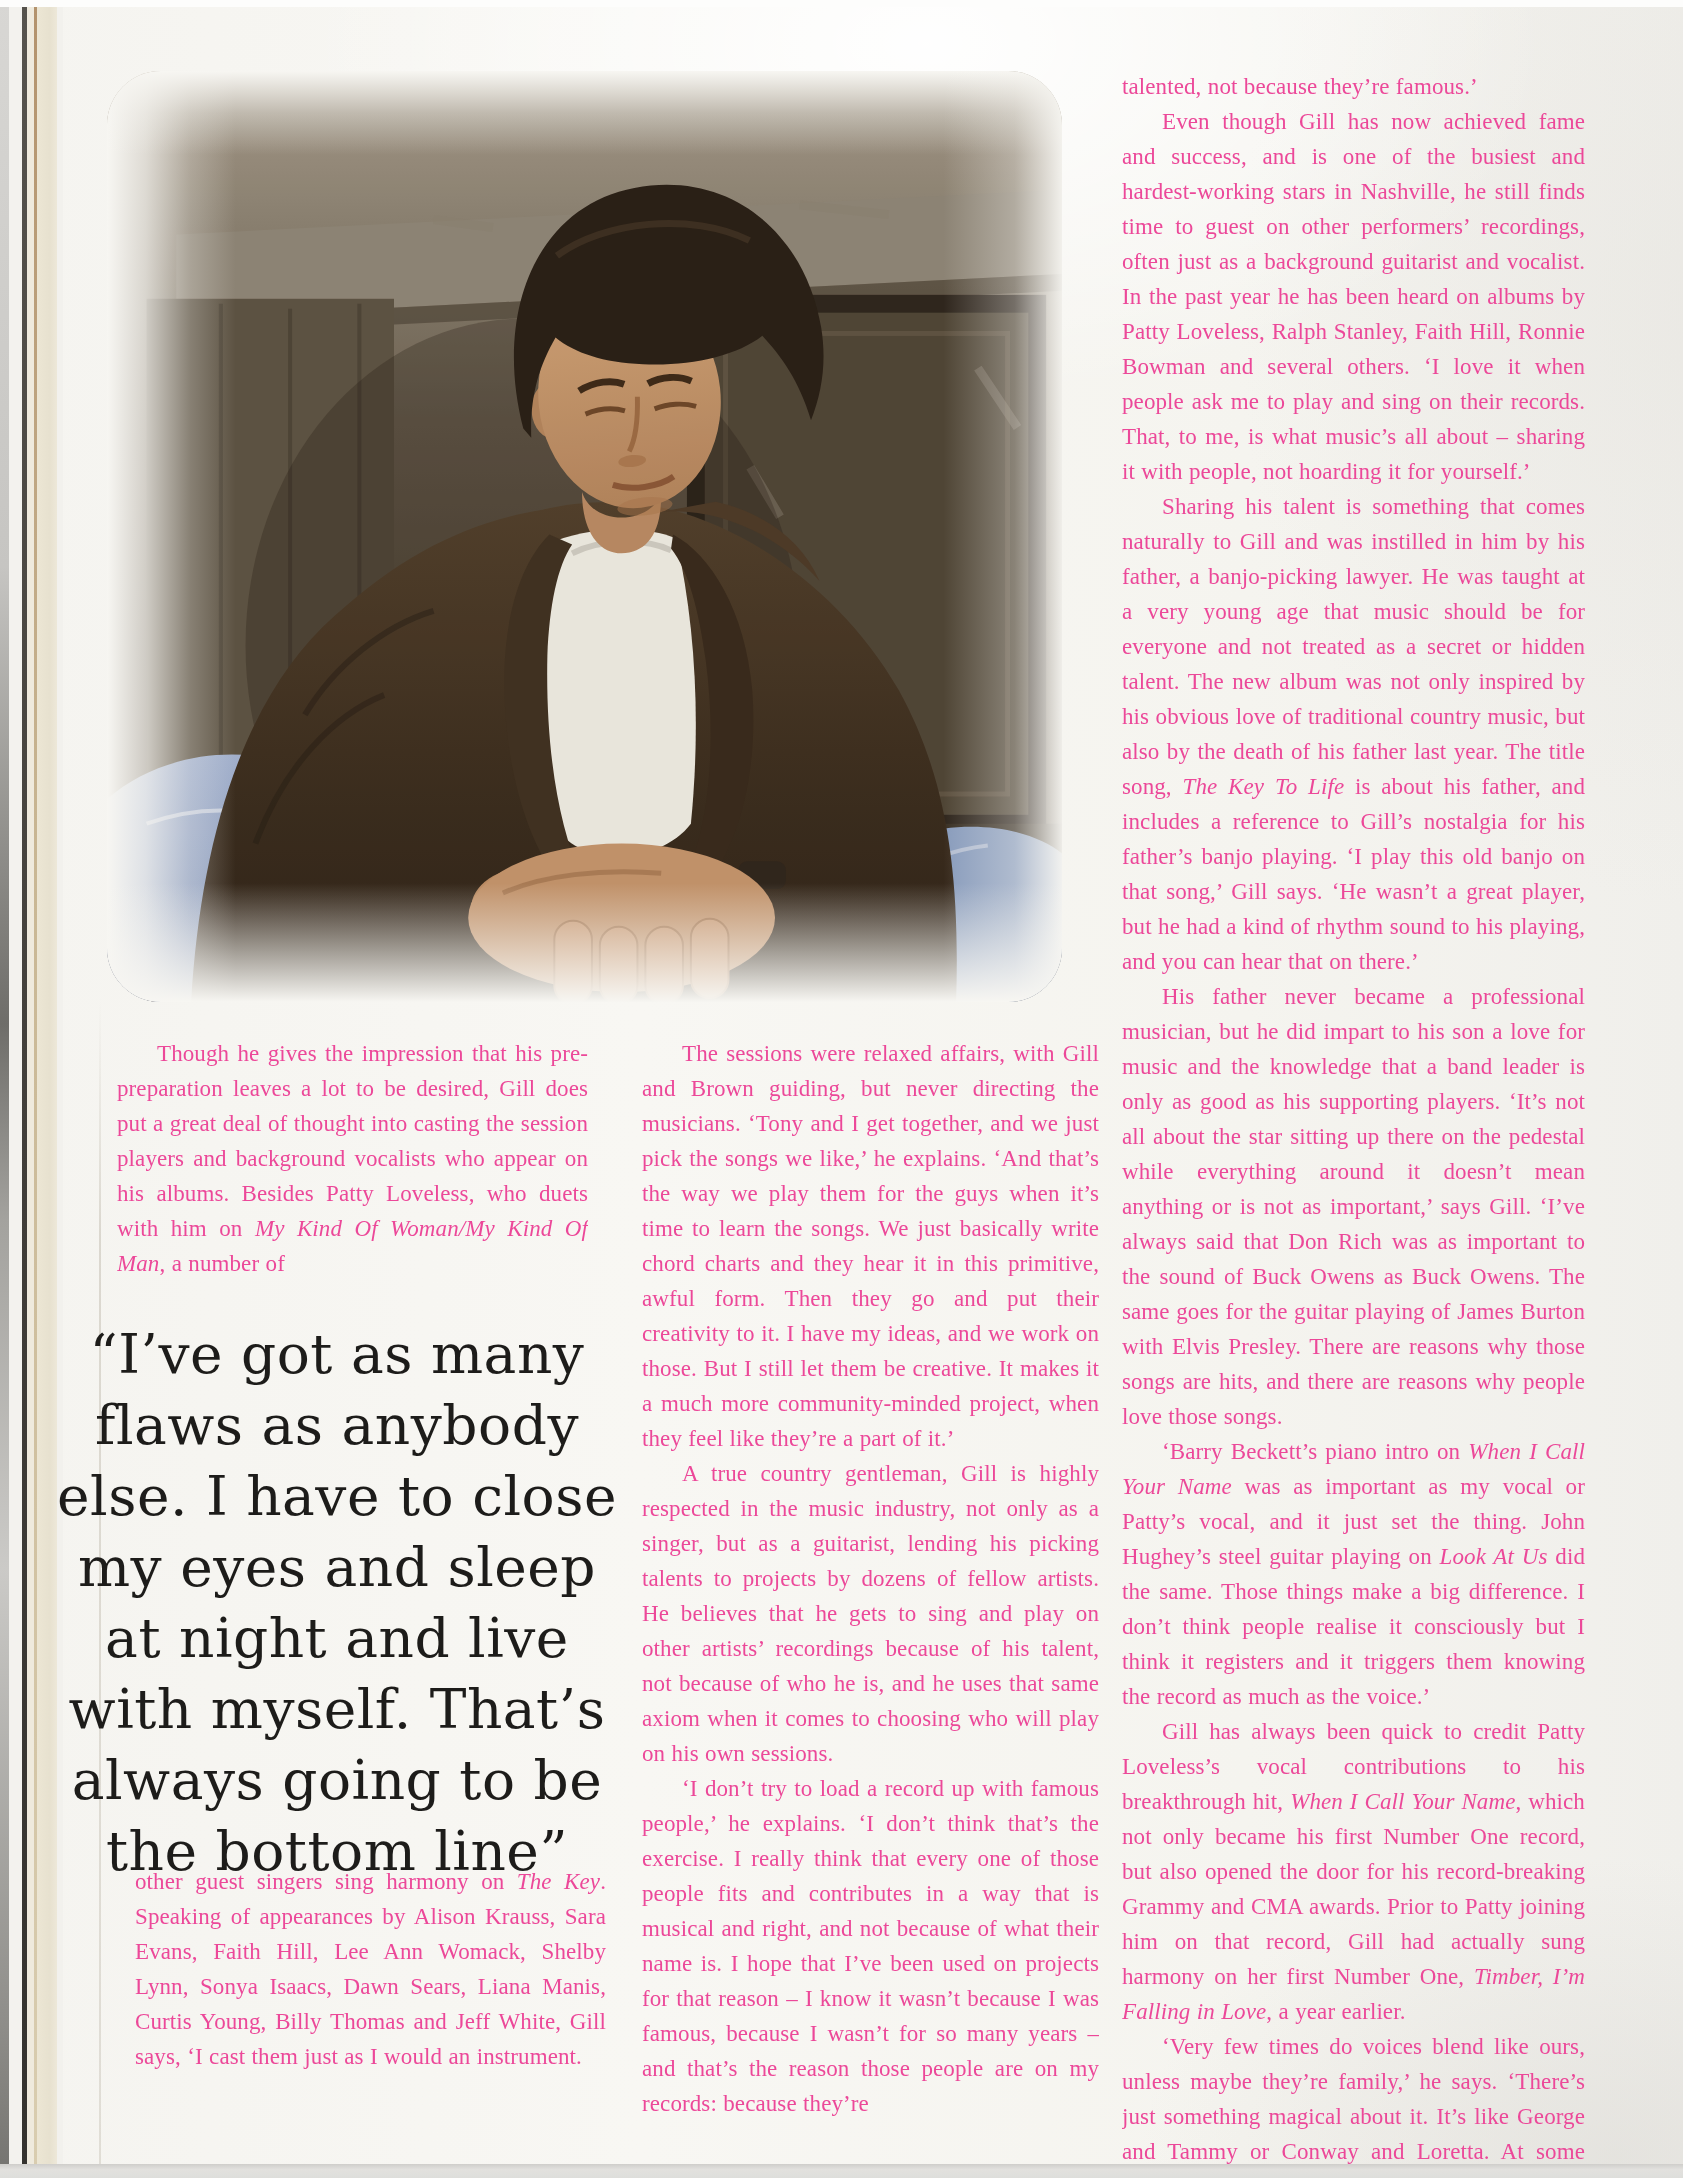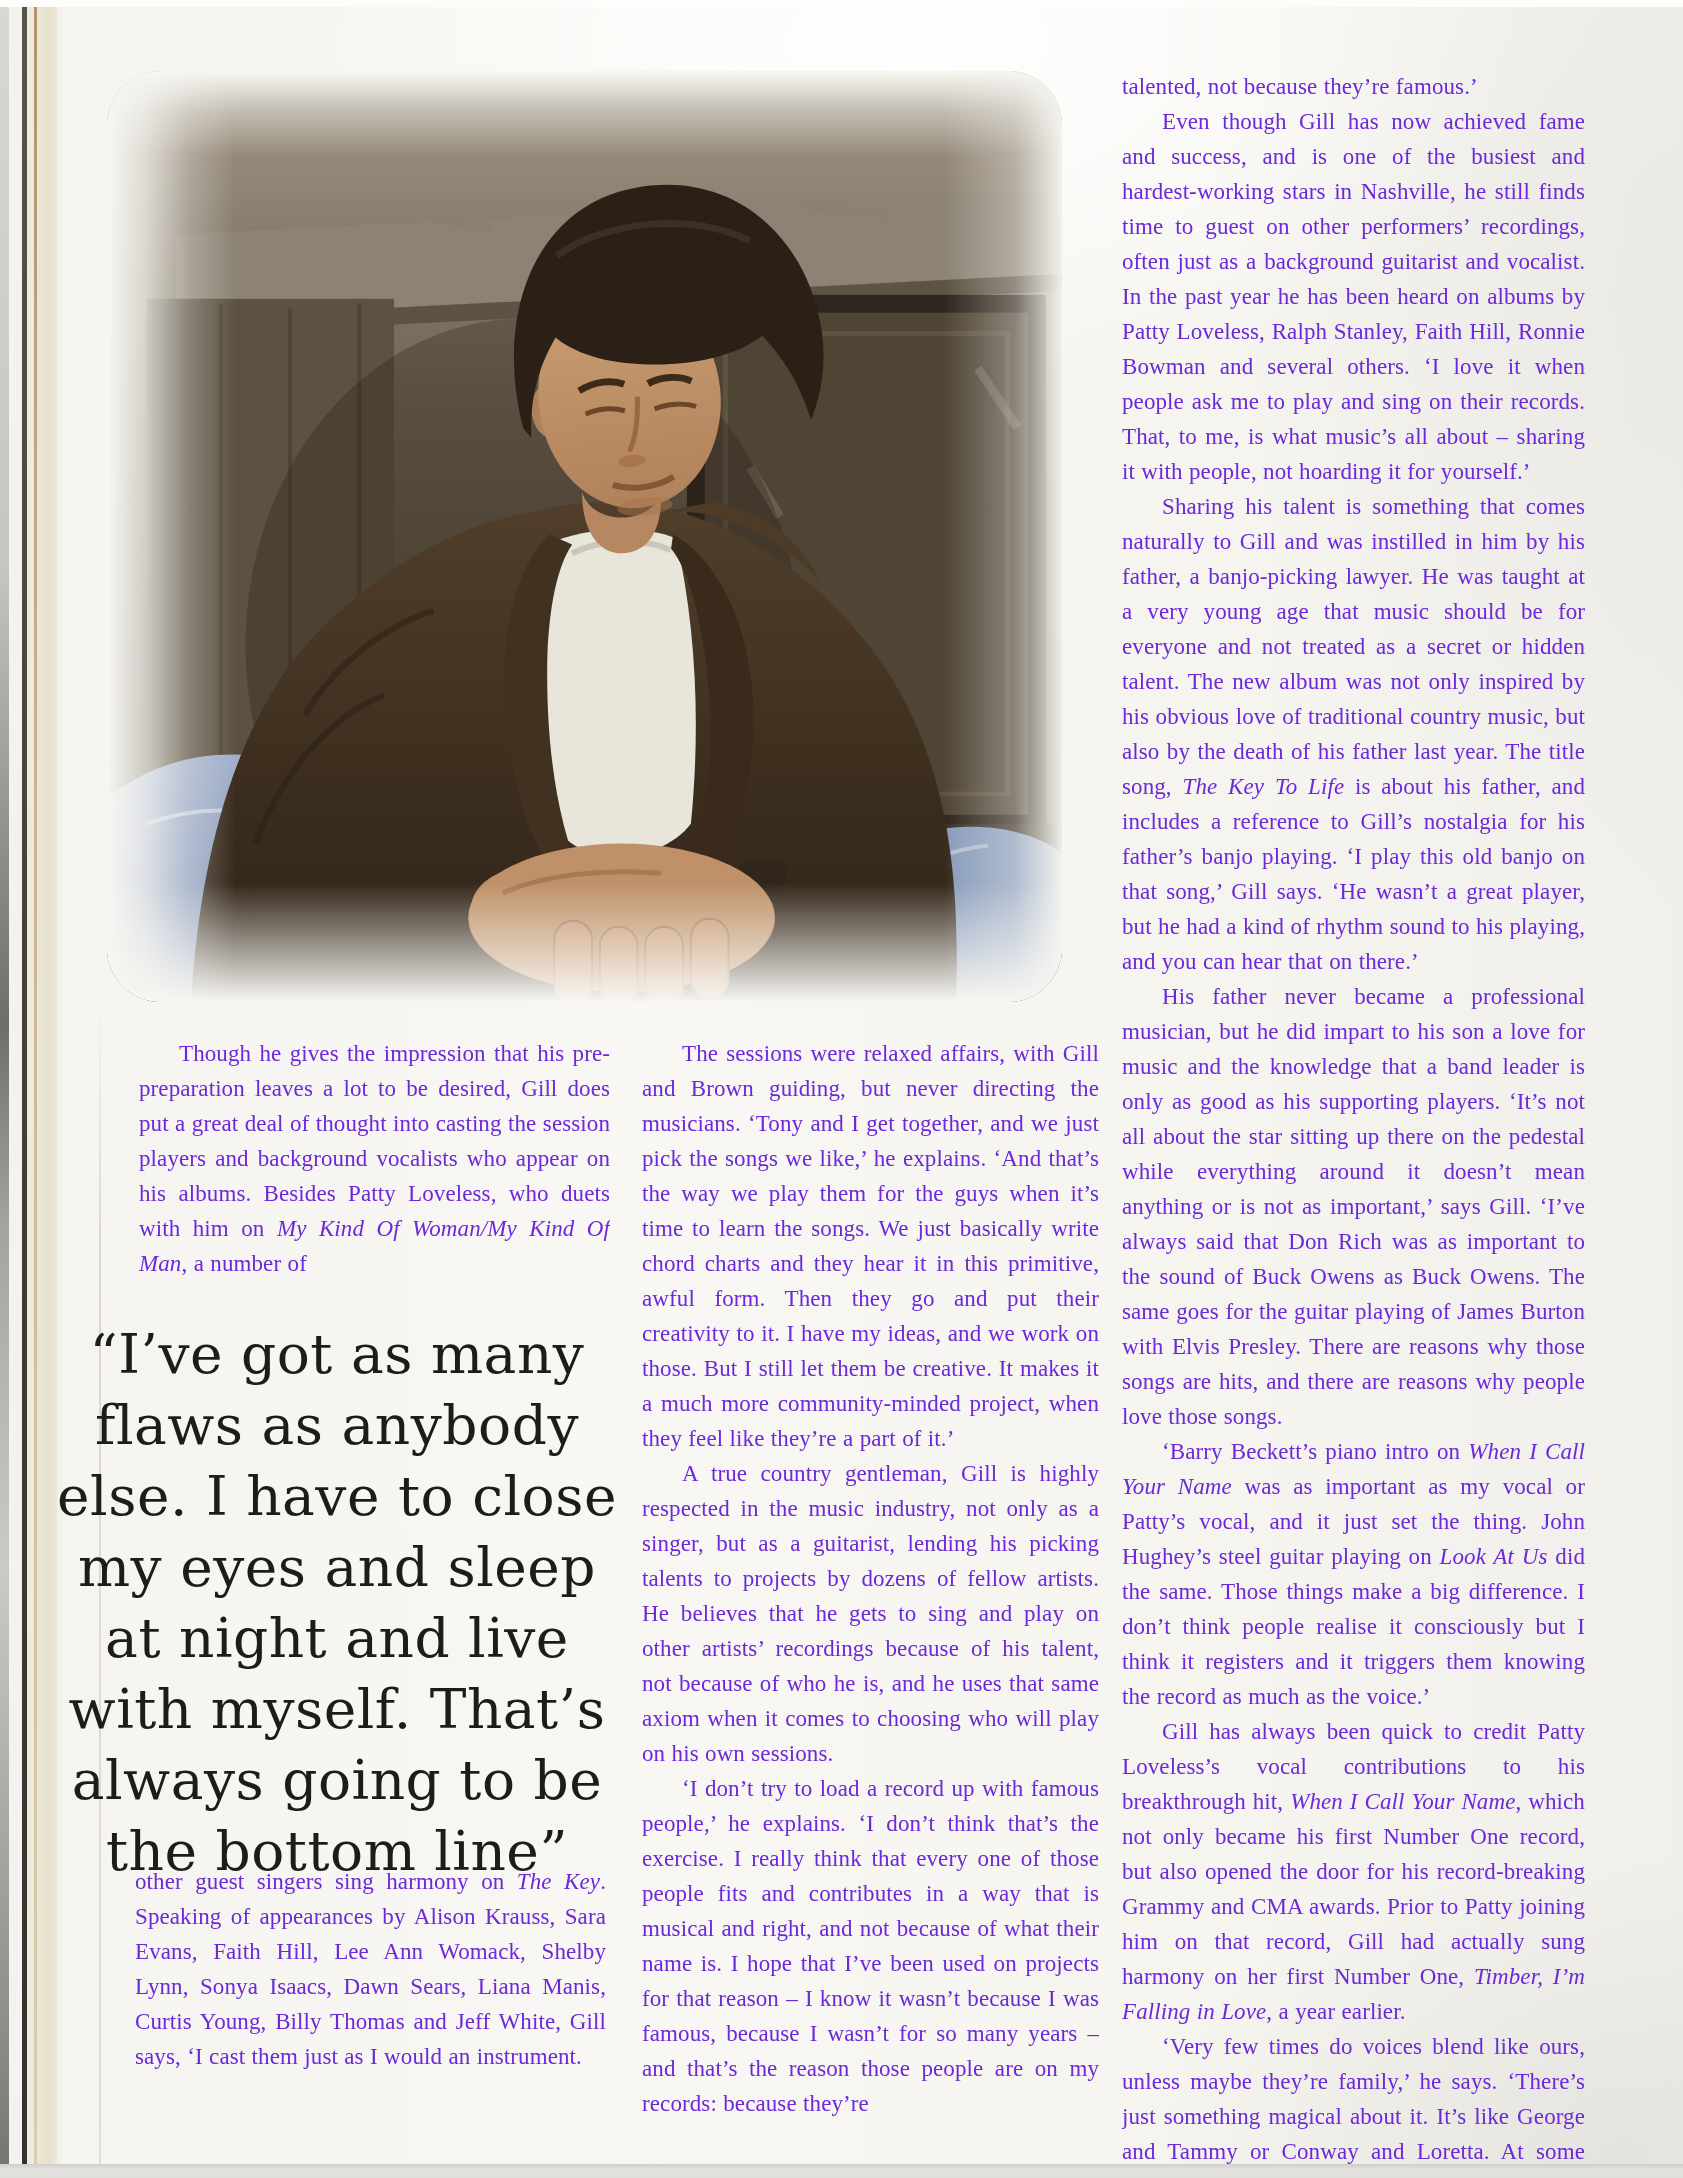--- a/index.html
+++ b/index.html
@@ -24,27 +24,27 @@
   .edge-crease{left:99px;width:2px;top:1000px;background:linear-gradient(rgba(150,140,120,0),rgba(150,140,120,.28) 20%,rgba(150,140,120,.22));}
   .band-top{position:absolute;left:0;right:0;top:0;height:7px;background:#fdfdfc;}
   .band-bottom{position:absolute;left:0;right:0;bottom:0;height:14px;background:linear-gradient(#cfcecb,#e2e1de 40%,#dededb);}
   
   .photo{
     position:absolute;left:107px;top:71px;width:955px;height:931px;
     border-radius:54px;overflow:hidden;
   }
   .photo svg{display:block;width:100%;height:100%;}
   
-  .col{position:absolute;overflow:hidden;color:#6d28d9;}
+  .col{position:absolute;overflow:hidden;color:#ec4899;}
   .para{margin:0;font-size:23px;line-height:35px;text-align:justify;letter-spacing:0.1px;word-spacing:0.5px;}
   .para.indent{text-indent:40px;}
   .para em{font-style:italic;}
   .col-right{left:1122px;top:69px;width:463px;height:2099px;}
   .col-middle{left:642px;top:1036px;width:457px;height:1139px;}
-  .col-left-top{left:139px;top:1036px;width:471px;height:289px;}
+  .col-left-top{left:117px;top:1036px;width:471px;height:289px;}
   .col-left-bottom{left:135px;top:1864px;width:471px;height:238px;}
   .pull-quote{
     position:absolute;left:48px;top:1319px;width:578px;height:584px;
     font-family:"DejaVu Serif",serif;
     font-size:55px;line-height:71px;text-align:center;color:#1d1c1a;
     letter-spacing:0.5px;overflow:hidden;
   }
 </style>
 </head>
 <body>

